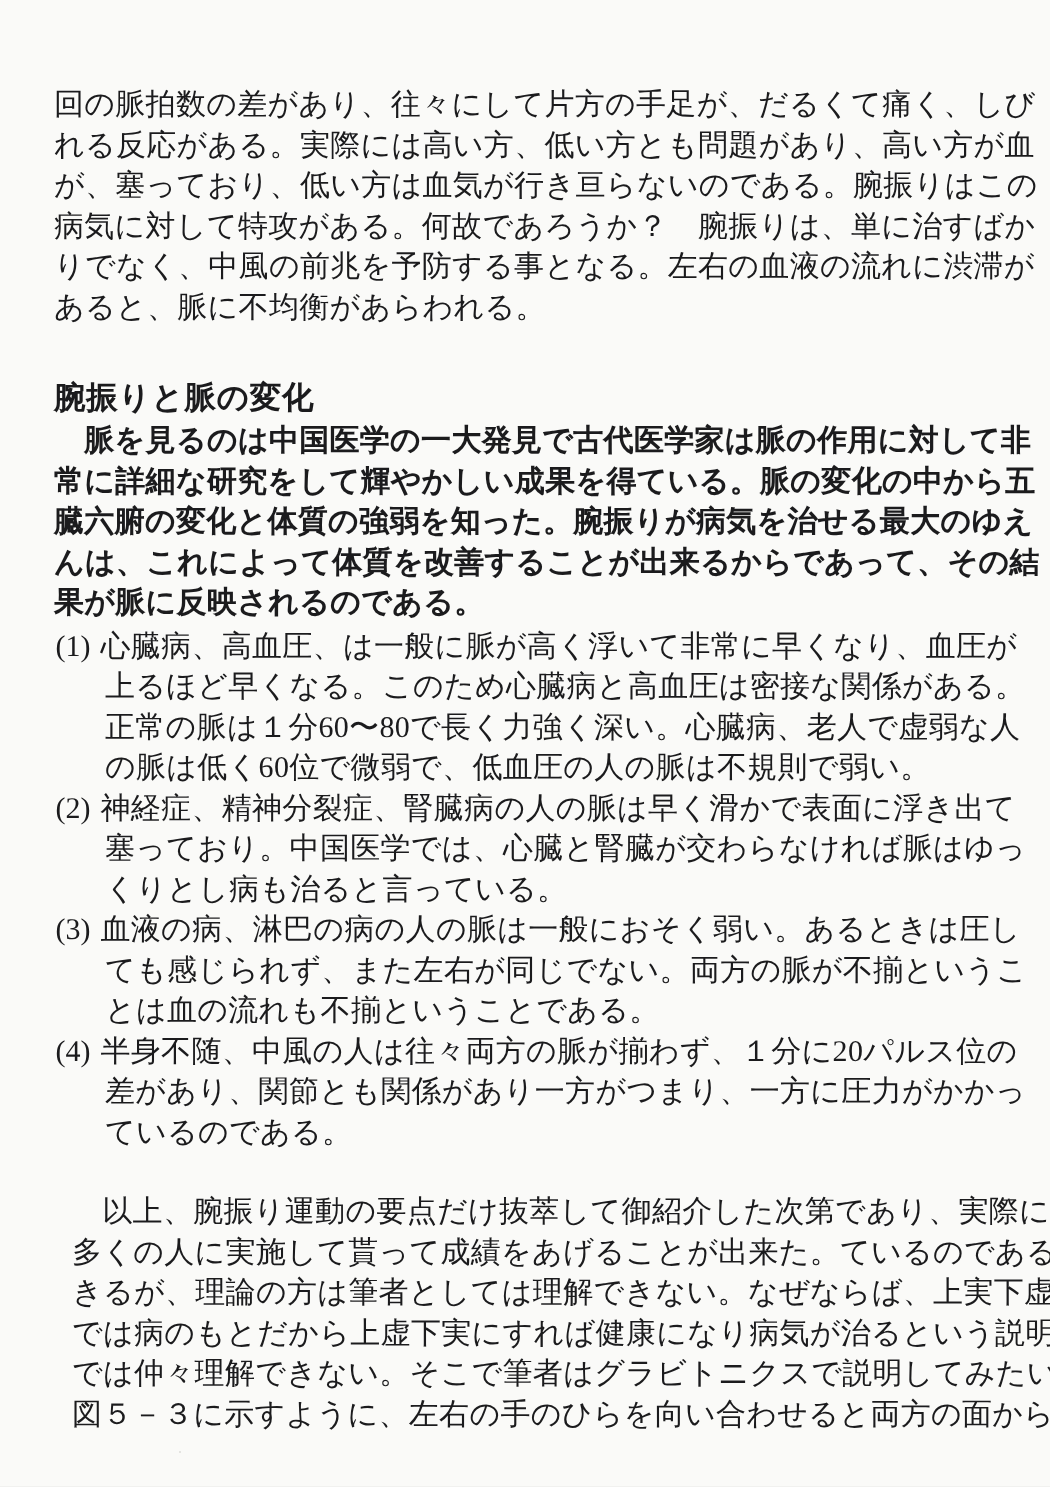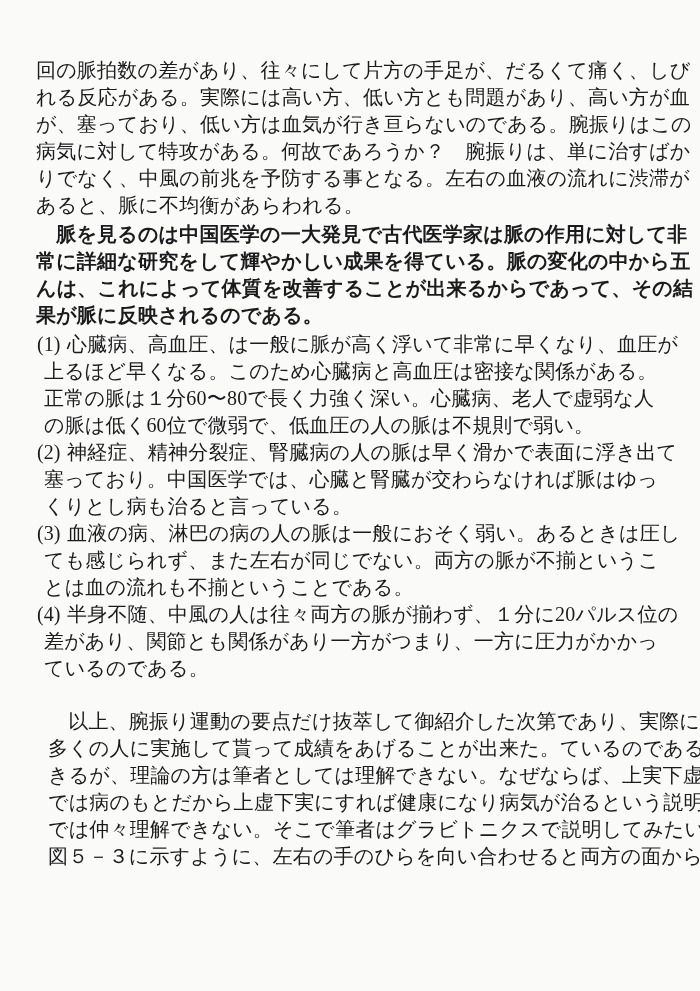--- a/index.html
+++ b/index.html
@@ -39,41 +39,43 @@
   .numbered-list { margin-top: 2px; }
   .item-first { display: flex; }
   .item-marker {
     flex: none;
     width: 31px;
     padding-left: 1px;
     box-sizing: border-box;
     letter-spacing: 0;
   }
   .item-text { flex: 1; }
-  .cont { margin-left: 8px; }
+  .cont { margin-left: 34px; }
   .closing-para { margin-top: 26px; margin-left: 12px; }
 </style>
 </head>
 <body>
 
 <div class="page">
 
   <div class="para">
     <div class="line">回の脈拍数の差があり、往々にして片方の手足が、だるくて痛く、しび</div>
     <div class="line">れる反応がある。実際には高い方、低い方とも問題があり、高い方が血</div>
     <div class="line">が、塞っており、低い方は血気が行き亘らないのである。腕振りはこの</div>
     <div class="line">病気に対して特攻がある。何故であろうか？　腕振りは、単に治すばか</div>
     <div class="line">りでなく、中風の前兆を予防する事となる。左右の血液の流れに渋滞が</div>
     <div class="line">あると、脈に不均衡があらわれる。</div>
   </div>
 
+  <div class="heading line">腕振りと脈の変化</div>
 
   <div class="para lead-para">
     <div class="line">　脈を見るのは中国医学の一大発見で古代医学家は脈の作用に対して非</div>
     <div class="line">常に詳細な研究をして輝やかしい成果を得ている。脈の変化の中から五</div>
+    <div class="line">臓六腑の変化と体質の強弱を知った。腕振りが病気を治せる最大のゆえ</div>
     <div class="line">んは、これによって体質を改善することが出来るからであって、その結</div>
     <div class="line">果が脈に反映されるのである。</div>
   </div>
 
   <div class="numbered-list">
 
     <div class="list-item">
       <div class="line item-first">
         <span class="item-marker">(1)</span>
         <span class="item-text">心臓病、高血圧、は一般に脈が高く浮いて非常に早くなり、血圧が</span>

